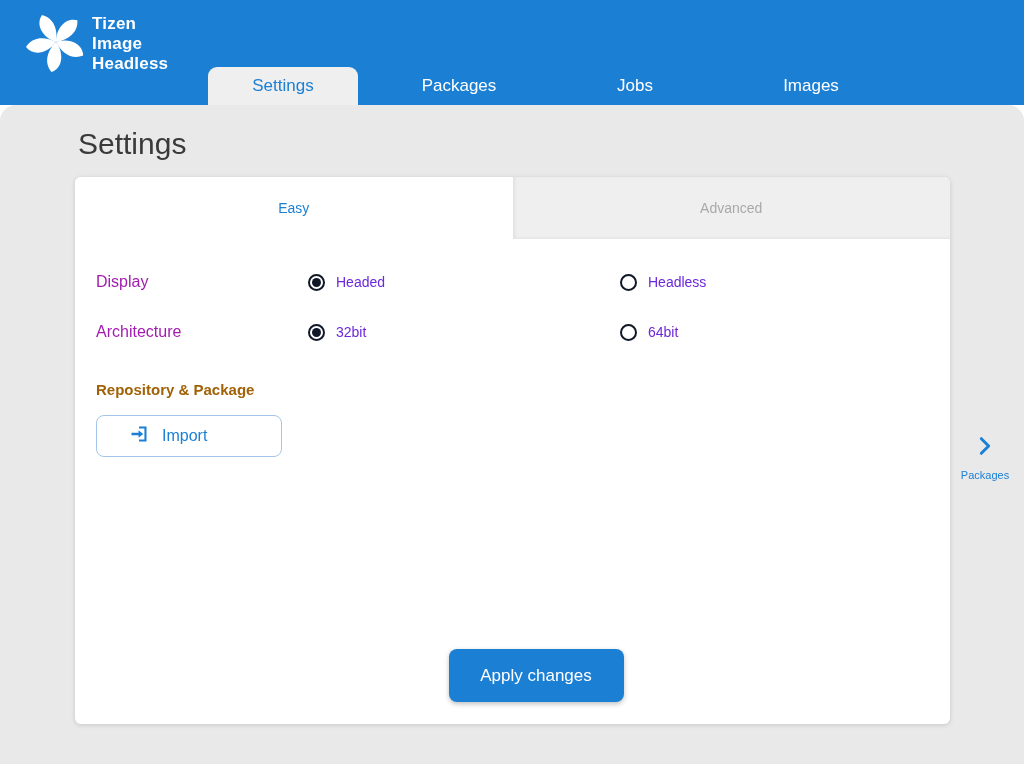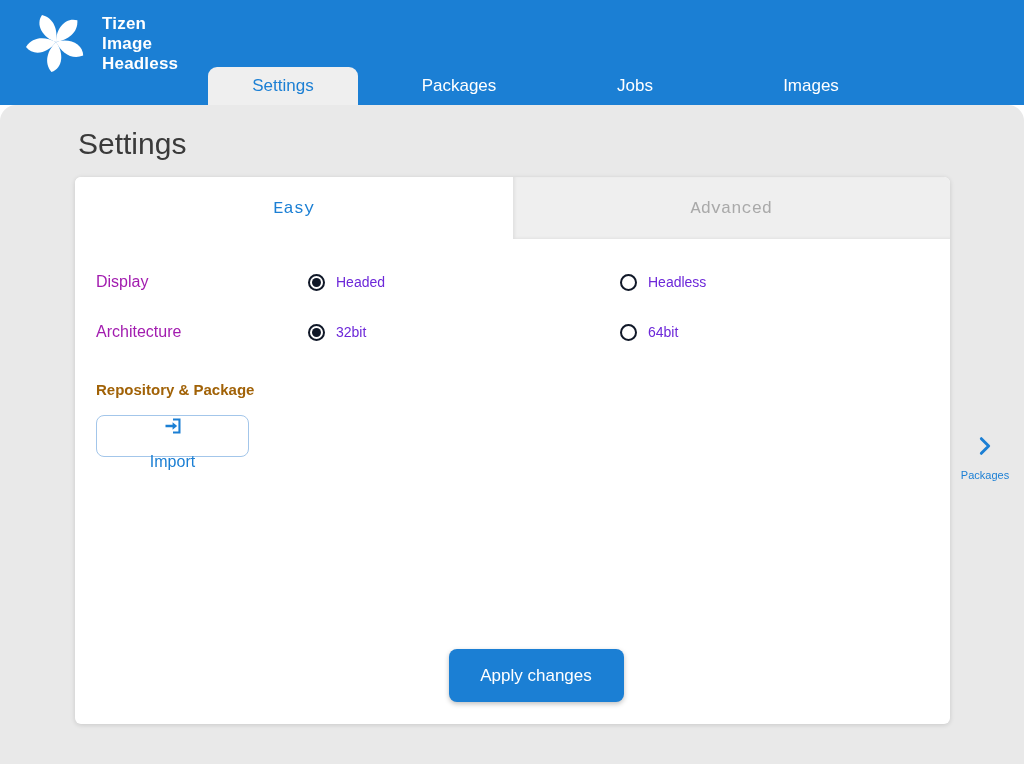--- a/index.html
+++ b/index.html
@@ -12,21 +12,21 @@
 
   
   .header {
     position:relative;
     height:105px;
     background:#1b7fd4;
   }
   .logo {
     position:absolute;
     left:24px; top:10px;
-    display:flex; align-items:center; gap:14px;
+    display:flex; align-items:center; gap:4px;
     cursor:pointer;
   }
   .logo-icon { width:64px; height:64px; }
   .logo-text {
     color:#ffffff;
     font-weight:bold;
     font-size:17px;
     line-height:20px;
     letter-spacing:0.2px;
   }
@@ -74,23 +74,22 @@
     border-radius:6px;
     box-shadow:0 1px 5px rgba(0,0,0,0.14);
   }
   .card-tabs {
     display:flex;
     height:62px;
   }
   .card-tab {
     flex:1;
     display:flex; align-items:center; justify-content:center;
-    font-size:17px;
-    cursor:pointer;
-    font-family:Liberation Mono, monospace;
+    font-size:14px;
+    cursor:pointer;
   }
   .card-tab.active {
     background:#ffffff;
     color:#1b7fd4;
     border-radius:6px 0 0 0;
   }
   .card-tab.inactive {
     background:#efefef;
     color:#a9a9a9;
     border-radius:0 6px 0 0;
@@ -132,30 +131,29 @@
   }
   .repo-label {
     margin-top:24px;
     font-weight:bold;
     font-size:15px;
     color:#a16207;
   }
   .import-btn {
     margin-top:17px;
     display:inline-flex; align-items:center; gap:13px;
-    width:153px; height:42px;
+    width:186px; height:42px;
     padding:0 32px;
     background:#ffffff;
     border:1px solid #a3c6ea;
     border-radius:8px;
     color:#1b7fd4;
     font-size:16px;
     font-family:inherit;
     cursor:pointer;
-    flex-direction:column;
   }
   .import-btn svg { flex:none; }
   .apply-wrap {
     position:absolute;
     left:0; right:0; bottom:22px;
     text-align:center;
     margin-left:47px;
   }
   .apply-btn {
     width:175px; height:53px;

